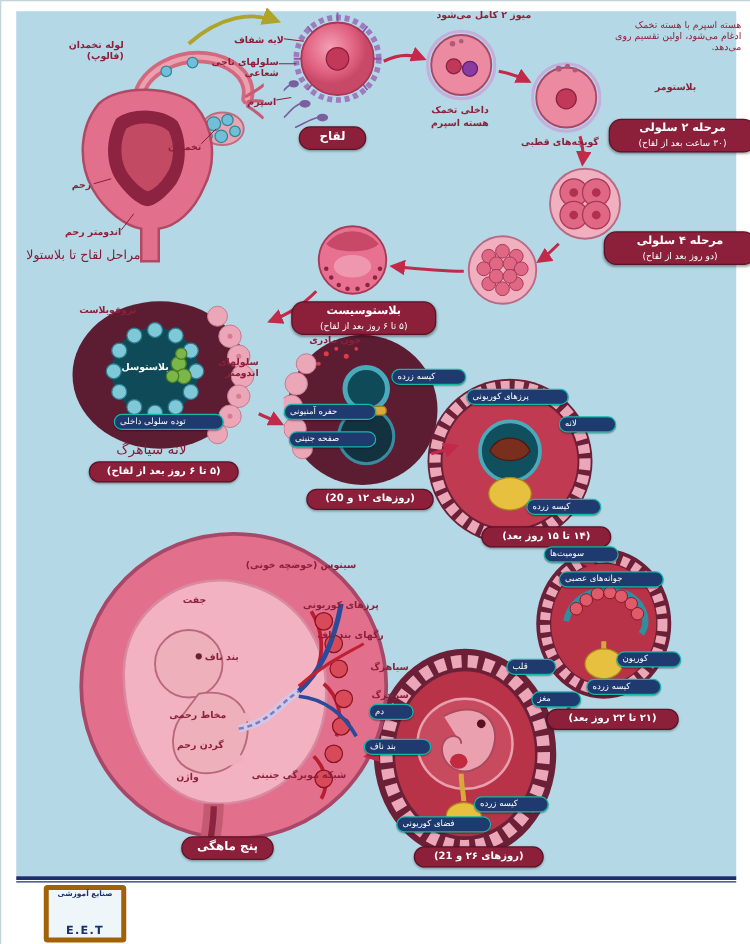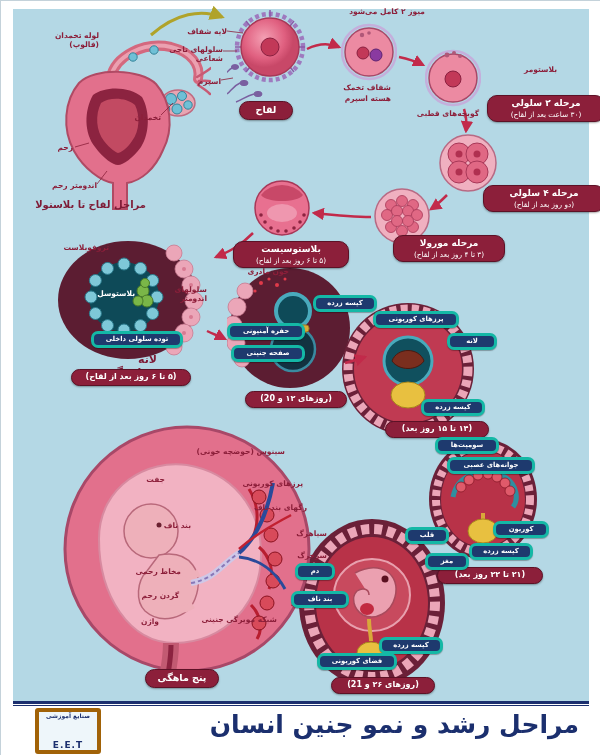--- a/index.html
+++ b/index.html
@@ -8,22 +8,22 @@
   .blue{position:absolute;left:12px;top:8px;width:576px;height:692px;background:#b4d8e5}
   .fig{position:absolute;z-index:2}
   .arrows{position:absolute;left:0;top:0;z-index:4;pointer-events:none}
   .lbl{position:absolute;z-index:6;color:#8c1f3a;font-weight:700;font-size:7.5px;line-height:1.2;direction:rtl}
   .lbl.w{color:#ffffff}
   .badge-red{position:absolute;z-index:7;background:#8c1f3a;color:#fff;border:1px solid #5d1126;border-radius:10px;padding:2px 5px;text-align:center;direction:rtl;box-shadow:0 1px 2px rgba(0,0,0,.35)}
   .badge-red .t{display:block;font-weight:700;font-size:9px;line-height:1.3}
   .badge-red .s{display:block;font-size:7.3px;line-height:1.3}
   .badge-red.one{font-size:8px;font-weight:700;line-height:1.35}
   .badge-red.big{font-size:9.5px;font-weight:700;line-height:1.35}
-  .badge-navy{position:absolute;z-index:7;background:#1e3a6e;color:#fff;border:3px solid #14b8a6;border-radius:7px;padding:1px 4px 2px;font-size:6.8px;font-weight:700;text-align:center;direction:rtl;box-shadow:0 1px 1px rgba(0,0,0,.3)}
-  .sec-title{position:absolute;z-index:6;color:#7e1b36;font-weight:700;font-size:11px;text-align:right;direction:rtl}
+  .badge-navy{position:absolute;z-index:7;background:#1e3a6e;color:#fff;border:1px solid #14b8a6;border-radius:7px;padding:1px 4px 2px;font-size:6.8px;font-weight:400;text-align:left;direction:rtl;box-shadow:0 1px 1px rgba(0,0,0,.3)}
+  .sec-title{position:absolute;z-index:6;color:#7e1b36;font-weight:400;font-size:11px;text-align:left;direction:rtl}
   .rule{position:absolute;left:12px;width:576px;background:#1b2f6e;z-index:3}
   .main-title{position:absolute;right:22px;top:709px;z-index:8;color:#1b2f6e;font-weight:700;font-size:25px;direction:rtl}
   .logo{position:absolute;left:34px;top:707px;width:58px;height:38px;border:4px solid #a16207;border-radius:3px;z-index:8;display:flex;flex-direction:column;align-items:center;justify-content:space-between;gap:1px;background:#eef6fa}
   .logo .l1{font-size:6px;color:#1b2f6e;direction:rtl;font-weight:700}
   .logo .l2{font-size:9px;color:#1b2f6e;font-weight:700;letter-spacing:1px}
 </style>
 </head>
 <body>
 
 <div class="poster">
@@ -323,36 +323,33 @@
   <div class="lbl" style="left:116px;top:112px;width:44px">تخمدان</div>
   <div class="lbl" style="left:40px;top:142px;width:32px">رحم</div>
   <div class="lbl" style="left:34px;top:180px;width:62px">اندومتر رحم</div>
   <div class="sec-title" style="left:20px;top:198px;width:125px;font-size:10px">مراحل لقاح تا بلاستولا</div>
 
   <div class="lbl" style="left:178px;top:26px;width:48px">لایه شفاف</div>
   <div class="lbl" style="left:160px;top:44px;width:62px">سلولهای تاجی شعاعی</div>
   <div class="lbl" style="left:184px;top:76px;width:36px">اسپرم</div>
   <div class="badge-red big" style="left:238px;top:100px;width:42px">لقاح</div>
   <div class="lbl" style="left:328px;top:6px;width:96px">میوز ۲ کامل می‌شود</div>
-  <div class="lbl" style="left:336px;top:82px;width:54px">شفاف تخمک</div>
+  <div class="lbl" style="left:490px;top:14px;width:102px;font-weight:400">هسته اسپرم با هسته تخمک ادغام می‌شود، اولین تقسیم روی می‌دهد.</div>
+  <div class="lbl" style="left:336px;top:82px;width:54px">داخلی تخمک</div>
   <div class="lbl" style="left:336px;top:93px;width:54px">هسته اسپرم</div>
   <div class="lbl" style="left:408px;top:108px;width:70px">گویچه‌های قطبی</div>
   <div class="lbl" style="left:500px;top:64px;width:56px">بلاستومر</div>
 
   <div class="badge-red" style="left:486px;top:94px;width:106px">
     <span class="t">مرحله ۲ سلولی</span>
     <span class="s">(۳۰ ساعت بعد از لقاح)</span>
   </div>
   <div class="badge-red" style="left:482px;top:184px;width:110px">
     <span class="t">مرحله ۴ سلولی</span>
     <span class="s">(دو روز بعد از لقاح)</span>
-  </div>
-  <div class="badge-red" style="left:392px;top:234px;width:100px">
-    <span class="t">مرحله مورولا</span>
-    <span class="s">(۳ تا ۴ روز بعد از لقاح)</span>
   </div>
   <div class="badge-red" style="left:232px;top:240px;width:104px">
     <span class="t">بلاستوسیست</span>
     <span class="s">(۵ تا ۶ روز بعد از لقاح)</span>
   </div>
 
   <div class="lbl" style="left:50px;top:242px;width:58px">تروفوبلاست</div>
   <div class="lbl w" style="left:86px;top:288px;width:48px">بلاستوسل</div>
   <div class="lbl" style="left:146px;top:284px;width:60px">سلولهای اندومتر</div>
   <div class="badge-navy" style="left:90px;top:330px;width:78px">توده سلولی داخلی</div>
@@ -392,18 +389,17 @@
   <div class="lbl" style="left:284px;top:550px;width:42px">سرخرگ</div>
   <div class="lbl" style="left:148px;top:520px;width:42px">بند ناف</div>
   <div class="lbl" style="left:126px;top:566px;width:54px">مخاط رحمی</div>
   <div class="lbl" style="left:126px;top:590px;width:52px">گردن رحم</div>
   <div class="lbl" style="left:124px;top:616px;width:34px">واژن</div>
   <div class="lbl" style="left:192px;top:614px;width:84px">شبکه مویرگی جنینی</div>
   <div class="badge-red big" style="left:144px;top:668px;width:62px">پنج ماهگی</div>
 
   <div class="rule" style="top:700px;height:2.5px"></div>
   <div class="rule" style="top:704px;height:1px"></div>
-  <div class="main-title">مراحل رشد و نمو جنین انسان</div>
   <div class="logo">
     <span class="l1">صنایع آموزشی</span>
     <span class="l2">E.E.T</span>
   </div>
 </div>
 
 </body></html>

